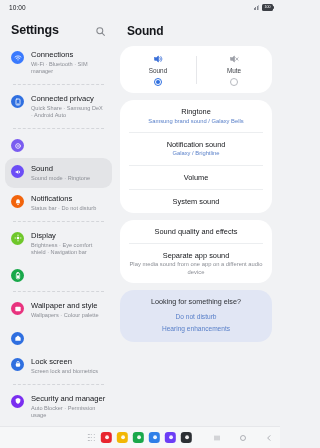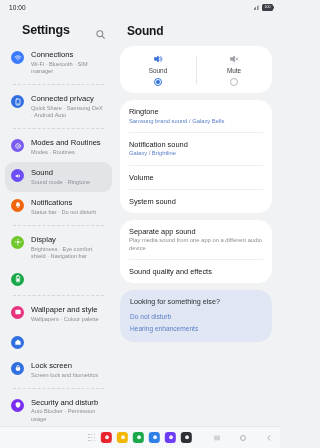--- a/index.html
+++ b/index.html
@@ -48,22 +48,22 @@
   .content { flex: 1 1 auto; display: flex; min-height: 0; }
 
   
   .pane-left {
     width: 117px; flex: 0 0 117px;
     background: #f1f2f4;
     display: flex; flex-direction: column;
     min-height: 0;
   }
   .left-head {
-    display:flex; align-items:flex-end; justify-content:space-between;
-    padding: 8px 11px 7px 22px;
+    display:flex; align-items:flex-start; justify-content:space-between;
+    padding: 8px 11px 7px 11px;
   }
   .left-title { font-size: 12.5px; font-weight: bold; color: #15171b; letter-spacing:-.2px;}
   .icon-search { width: 11px; height: 11px; opacity:.72; }
   .left-list {
     flex: 1 1 auto; overflow: hidden;
     padding: 0 5px;
   }
   .nav-item {
     display: flex; align-items: flex-start; gap: 7px;
     padding: 6px 6px 6px 6px;
@@ -92,21 +92,21 @@
     display: flex; flex-direction: column;
     padding: 0 8px 0 3px;
     overflow: hidden;
   }
   .right-title {
     font-size: 12px; font-weight: bold; color: #15171b;
     padding: 9px 0 8px 7px; letter-spacing: -.2px;
   }
   .card {
     background: #ffffff; border-radius: 14px;
-    margin-bottom: 7px; padding: 0 9px;
+    margin-bottom: 7px; padding: 0 9px; text-align: center;
   }
   .card.hint { background: #e1e6f4; padding: 7px 10px 8px 10px; }
 
   
   .mode-card { display: flex; padding: 8px 0 7px 0; }
   .mode-col {
     flex: 1 1 50%;
     display: flex; flex-direction: column; align-items: center; gap: 3px;
     position: relative;
   }
@@ -223,24 +223,20 @@
             </span>
           </div>
           <div class="nav-divider"></div>
           <div class="nav-item">
             <span class="nav-ico" style="background:#7a5cf0">
               <svg viewBox="0 0 24 24">
                 <circle cx="12" cy="12" r="7" fill="none" stroke="#ffffff" stroke-width="2.4" stroke-linecap="round" stroke-linejoin="round"></circle>
                 <circle cx="12" cy="12" r="2.4" fill="#ffffff"></circle>
               </svg>
             </span>
-            <span class="nav-txt">
-              <span class="nav-label" style="display:block">Modes and Routines</span>
-              <span class="nav-sub" style="display:block">Modes · Routines</span>
-            </span>
           </div>
           <div class="nav-item selected">
             <span class="nav-ico" style="background:#6c4df6">
               <svg viewBox="0 0 24 24">
                 <path d="M5 9.5v5h3.5l4.5 3.5V6L8.5 9.5H5z" fill="#ffffff"></path>
                 <path d="M16.5 9.5a4 4 0 0 1 0 5" fill="none" stroke="#ffffff" stroke-width="2.4" stroke-linecap="round" stroke-linejoin="round"></path>
               </svg>
             </span>
             <span class="nav-txt">
               <span class="nav-label" style="display:block">Sound</span>
@@ -318,21 +314,21 @@
             </span>
           </div>
           <div class="nav-divider"></div>
           <div class="nav-item">
             <span class="nav-ico" style="background:#7a2ef0">
               <svg viewBox="0 0 24 24">
                 <path d="M12 3.2l7 2.8v5.5c0 4.3-3 7.8-7 9.3-4-1.5-7-5-7-9.3V6l7-2.8z" fill="#ffffff"></path>
               </svg>
             </span>
             <span class="nav-txt">
-              <span class="nav-label" style="display:block">Security and disturb</span>
+              <span class="nav-label" style="display:block">Security and manager</span>
               <span class="nav-sub" style="display:block">Auto Blocker · Permission usage</span>
             </span>
           </div>
         </div>
     </div>
 
     <div class="pane-right">
       <div class="right-title">Sound</div>
 
       <div class="card mode-card">
@@ -372,25 +368,25 @@
             </div>
             <div class="row">
               <div class="row-title">Volume</div>
             </div>
             <div class="row">
               <div class="row-title">System sound</div>
             </div>
           </div>
           <div class="card">
             <div class="row">
+              <div class="row-title">Sound quality and effects</div>
+            </div>
+            <div class="row">
               <div class="row-title">Separate app sound</div>
               <div class="row-sub grey">Play media sound from one app on a different audio device</div>
-            </div>
-            <div class="row">
-              <div class="row-title">Sound quality and effects</div>
             </div>
           </div>
         </div>
 
       <div class="card hint">
         <div class="hint-title">Looking for something else?</div>
         <div id="hint-links">
             <div class="hint-link">Do not disturb</div>
             <div class="hint-link">Hearing enhancements</div>
           </div>

